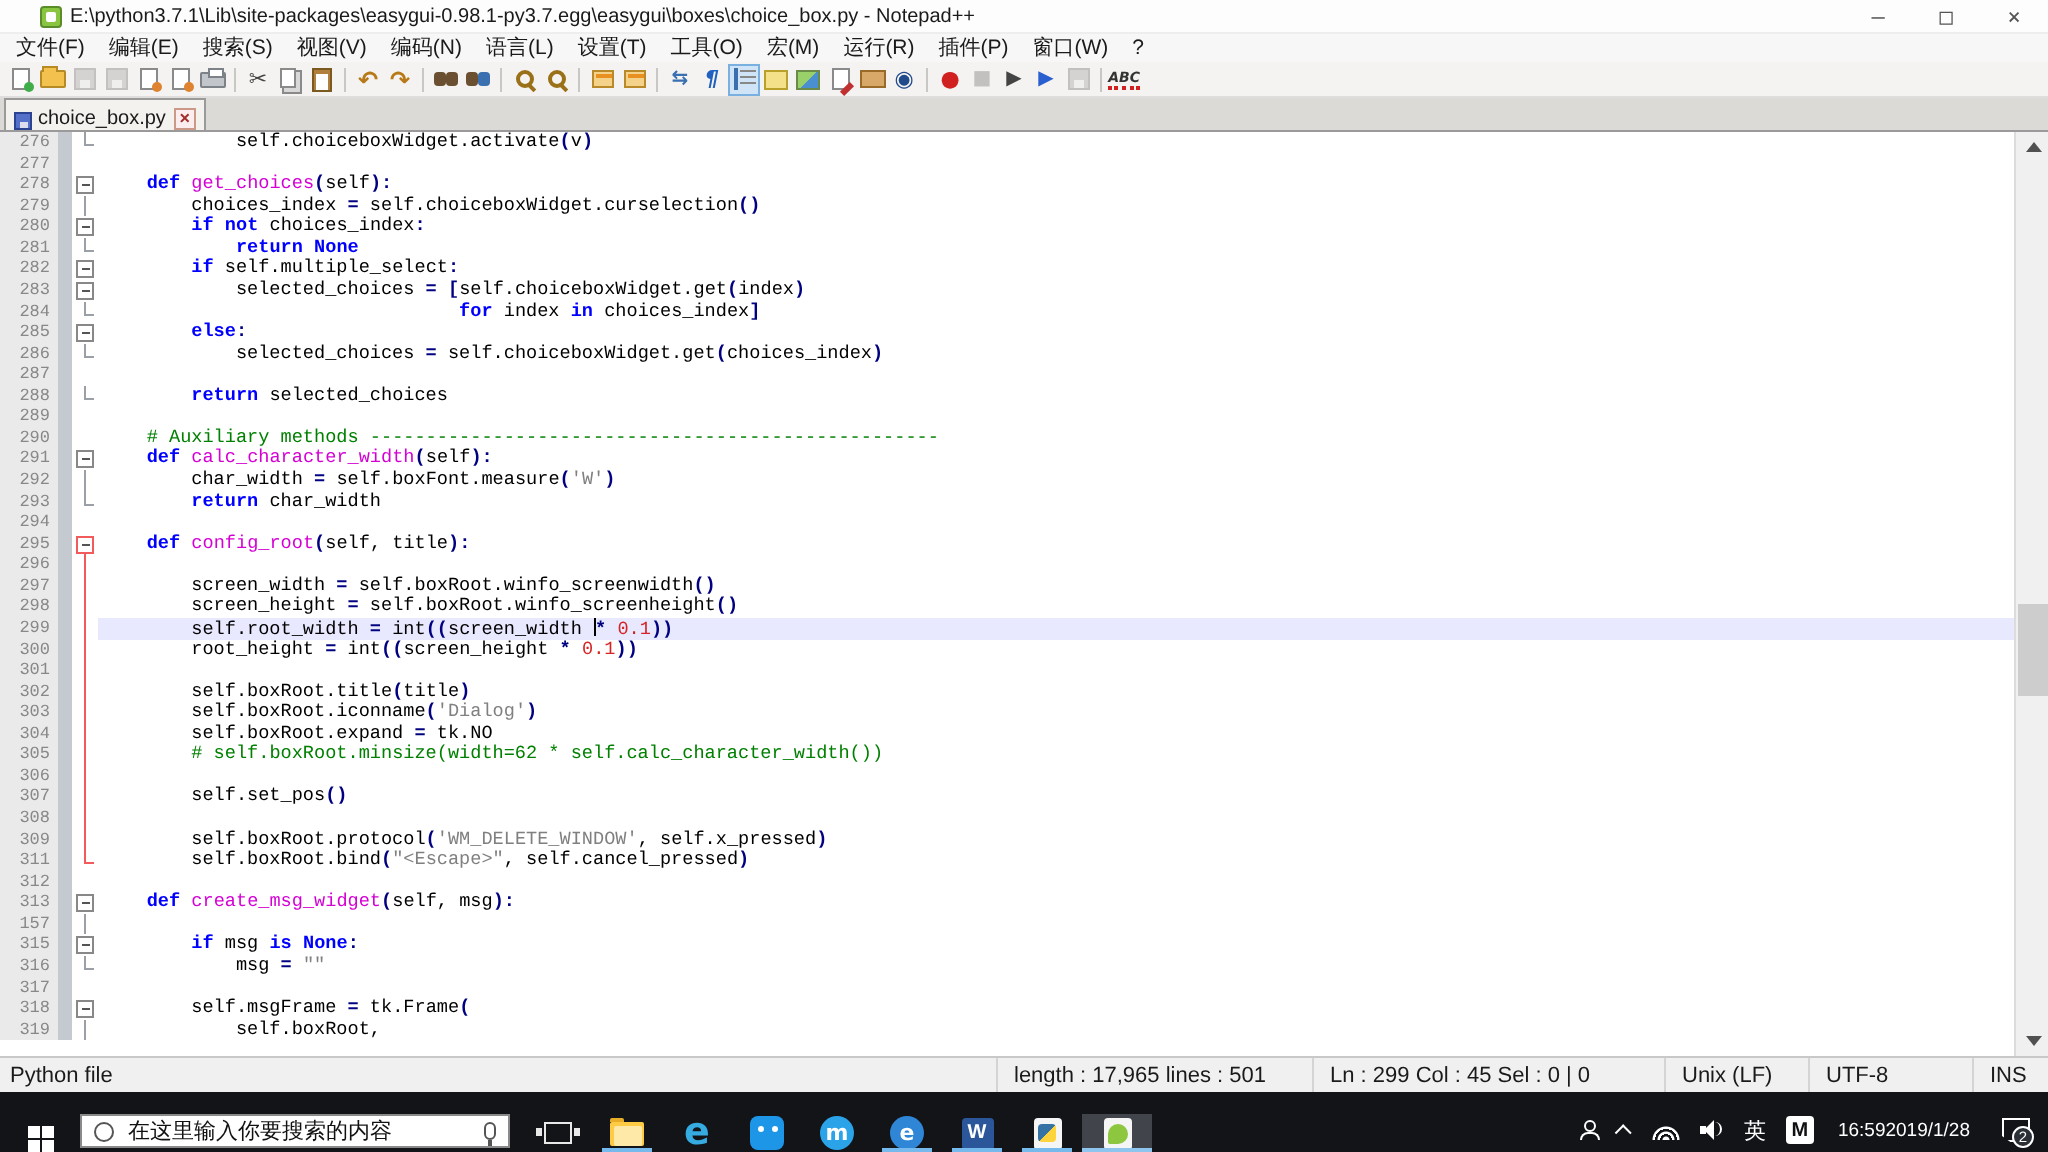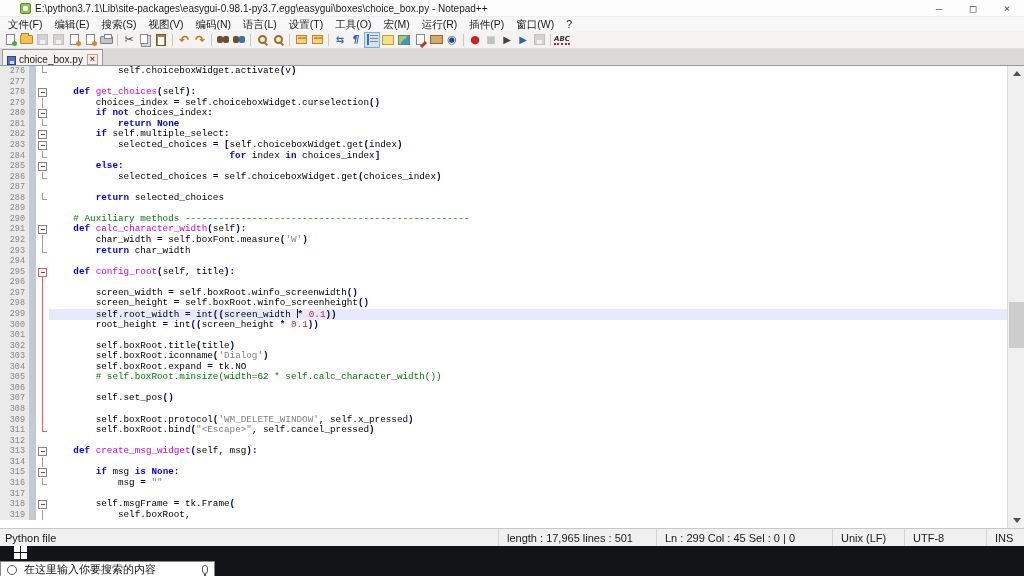--- a/index.html
+++ b/index.html
@@ -103,21 +103,21 @@
   .tri-down { width:0; height:0; border-left:4px solid transparent; border-right:4px solid transparent; border-top:5px solid #505050; }
   .vthumb { position:absolute; left:1px; width:15px; top:51%; height:46px; background:#cdcdcd; }
 
   
   .statusbar { height:18px; background:#f0f0f0; border-top:1px solid #c8c8c8; display:flex; align-items:center; font-size:11px; color:#1a1a1a; }
   .sb-cell { padding:0 8px; height:100%; display:flex; align-items:center; border-left:1px solid #d4d4d4; white-space:nowrap; }
   .sb-cell:first-child { border-left:none; flex:1; padding-left:5px; }
   .sb-len { width:158px; } .sb-pos { width:176px; } .sb-eol { width:72px; } .sb-enc { width:82px; } .sb-ins { width:38px; }
 
   
-  .taskbar { height:30px; background:#121418; display:flex; align-items:flex-start; color:#fff;flex-direction:column; }
+  .taskbar { height:30px; background:#121418; display:flex; align-items:flex-end; color:#fff; }
   .start { width:40px; display:flex; align-items:center; justify-content:center; }
   .winlogo { width:13px; height:13px; display:grid; grid-template-columns:6px 6px; grid-template-rows:6px 6px; gap:1px; }
   .winlogo span { background:#fff; }
   .searchbox { width:215px; background:#fff; border:1px solid #8a8a8a; display:flex; align-items:center; margin:2px 0; padding:0 6px; }
   .search-ring { width:10px; height:10px; border:1.5px solid #555; border-radius:50%; margin-right:7px; flex:none; }
   .search-text { font-size:11px; color:#111; flex:1; white-space:nowrap; overflow:hidden; }
   .mic { width:6px; height:9px; border:1.5px solid #555; border-radius:3px; position:relative; margin-left:4px; flex:none; }
   .mic::after { content:""; position:absolute; left:1px; bottom:-4px; width:1.5px; height:3px; background:#555; }
   .tb-apps { display:flex; align-items:stretch; margin-left:6px; }
   .tb-app { width:35px; display:flex; align-items:center; justify-content:center; position:relative; }
@@ -336,21 +336,21 @@
         <div class="erow"><span class="lnum">303</span><span class="bm"></span><span class="fold f-liner"></span><span class="code"><span class="tk-t">        self.boxRoot.iconname</span><span class="tk-o">(</span><span class="tk-s">'Dialog'</span><span class="tk-o">)</span></span></div>
         <div class="erow"><span class="lnum">304</span><span class="bm"></span><span class="fold f-liner"></span><span class="code"><span class="tk-t">        self.boxRoot.expand </span><span class="tk-o">=</span><span class="tk-t"> tk.NO</span></span></div>
         <div class="erow"><span class="lnum">305</span><span class="bm"></span><span class="fold f-liner"></span><span class="code"><span class="tk-t">        </span><span class="tk-c"># self.boxRoot.minsize(width=62 * self.calc_character_width())</span></span></div>
         <div class="erow"><span class="lnum">306</span><span class="bm"></span><span class="fold f-liner"></span><span class="code"></span></div>
         <div class="erow"><span class="lnum">307</span><span class="bm"></span><span class="fold f-liner"></span><span class="code"><span class="tk-t">        self.set_pos</span><span class="tk-o">()</span></span></div>
         <div class="erow"><span class="lnum">308</span><span class="bm"></span><span class="fold f-liner"></span><span class="code"></span></div>
         <div class="erow"><span class="lnum">309</span><span class="bm"></span><span class="fold f-liner"></span><span class="code"><span class="tk-t">        self.boxRoot.protocol</span><span class="tk-o">(</span><span class="tk-s">'WM_DELETE_WINDOW'</span><span class="tk-t">, self.x_pressed</span><span class="tk-o">)</span></span></div>
         <div class="erow"><span class="lnum">311</span><span class="bm"></span><span class="fold f-endr"></span><span class="code"><span class="tk-t">        self.boxRoot.bind</span><span class="tk-o">(</span><span class="tk-s">"&lt;Escape&gt;"</span><span class="tk-t">, self.cancel_pressed</span><span class="tk-o">)</span></span></div>
         <div class="erow"><span class="lnum">312</span><span class="bm"></span><span class="fold"></span><span class="code"></span></div>
         <div class="erow"><span class="lnum">313</span><span class="bm"></span><span class="fold f-box"></span><span class="code"><span class="tk-t">    </span><span class="tk-k">def</span><span class="tk-t"> </span><span class="tk-f">create_msg_widget</span><span class="tk-o">(</span><span class="tk-t">self, msg</span><span class="tk-o">):</span></span></div>
-        <div class="erow"><span class="lnum">314</span><span class="bm"></span><span class="fold f-line"></span><span class="code"></span></div>
+        <div class="erow"><span class="lnum">157</span><span class="bm"></span><span class="fold f-line"></span><span class="code"></span></div>
         <div class="erow"><span class="lnum">315</span><span class="bm"></span><span class="fold f-box"></span><span class="code"><span class="tk-t">        </span><span class="tk-k">if</span><span class="tk-t"> msg </span><span class="tk-k">is</span><span class="tk-t"> </span><span class="tk-k">None</span><span class="tk-o">:</span></span></div>
         <div class="erow"><span class="lnum">316</span><span class="bm"></span><span class="fold f-end"></span><span class="code"><span class="tk-t">            msg </span><span class="tk-o">=</span><span class="tk-t"> </span><span class="tk-s">""</span></span></div>
         <div class="erow"><span class="lnum">317</span><span class="bm"></span><span class="fold"></span><span class="code"></span></div>
         <div class="erow"><span class="lnum">318</span><span class="bm"></span><span class="fold f-box"></span><span class="code"><span class="tk-t">        self.msgFrame </span><span class="tk-o">=</span><span class="tk-t"> tk.Frame</span><span class="tk-o">(</span></span></div>
         <div class="erow"><span class="lnum">319</span><span class="bm"></span><span class="fold f-line"></span><span class="code"><span class="tk-t">            self.boxRoot,</span></span></div>
       </div>
     <div class="vscroll">
       <div class="varrow up">
           <span class="tri-up"></span>
         </div>

